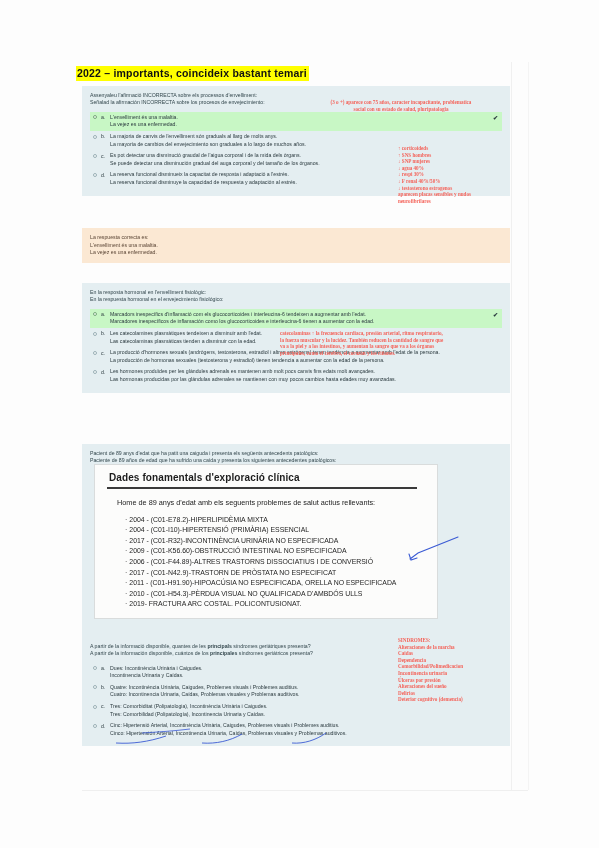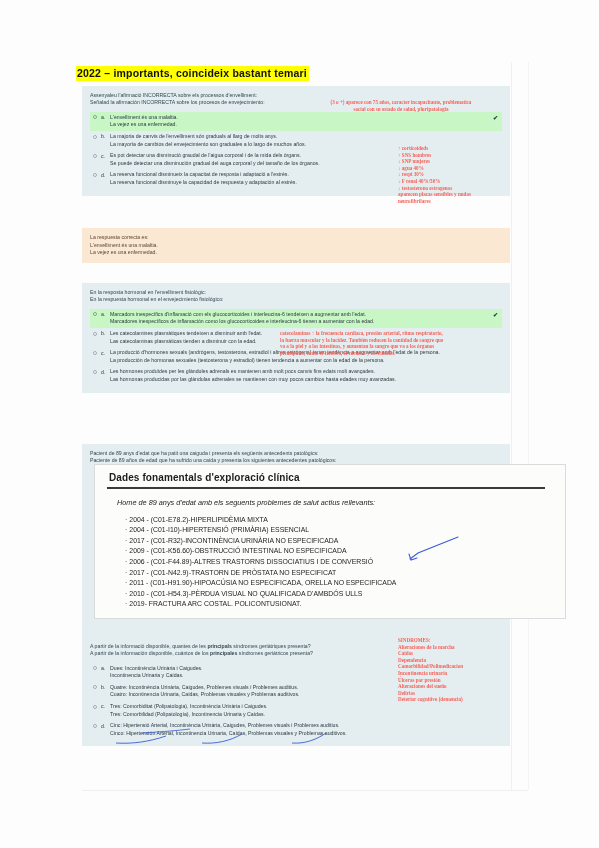--- a/index.html
+++ b/index.html
@@ -65,30 +65,30 @@
     color:#f4635a;
     font-family:"Liberation Serif", serif;
     font-size:5.1px; line-height:6.6px;
     font-weight:bold;
   }
   .red-note .rl { display:block; white-space:nowrap; }
   .red-note.center .rl { text-align:center; }
 
   
   .clincard {
-    position:absolute; left:94px; top:464px; width:472px;
+    position:absolute; left:94px; top:464px; width:344px;
     background:#fcfcfb; border:0.8px solid #d9dcdc;
     padding:6px 8px 8px 0;
   }
   .clin-title {
     font-size:10px; font-weight:bold; color:#1d1d1d;
     padding:1px 0 4px 14px; letter-spacing:.1px;
   }
   .clin-rule { height:1.6px; background:#3a3a3a; margin:0 12px 9px 12px; }
-  .clin-lead { font-size:7.3px; color:#222; padding:0 0 8px 22px;font-style:italic; }
+  .clin-lead { font-size:7.3px; color:#222; padding:0 0 8px 22px; }
   .dxlist { padding:0 0 0 30px; }
   .dx { font-size:6.9px; line-height:10.6px; color:#1d1d1d; white-space:nowrap; }
   .dx .bullet { color:#555; margin-right:2px; }
 
   .pen-arrow { position:absolute; pointer-events:none; }
 
   .underline-pen { position:absolute; pointer-events:none; }
 
   .bottom-rule { position:absolute; left:82px; top:790px; width:446px; height:1px; background:#efefef; }
 </style>

